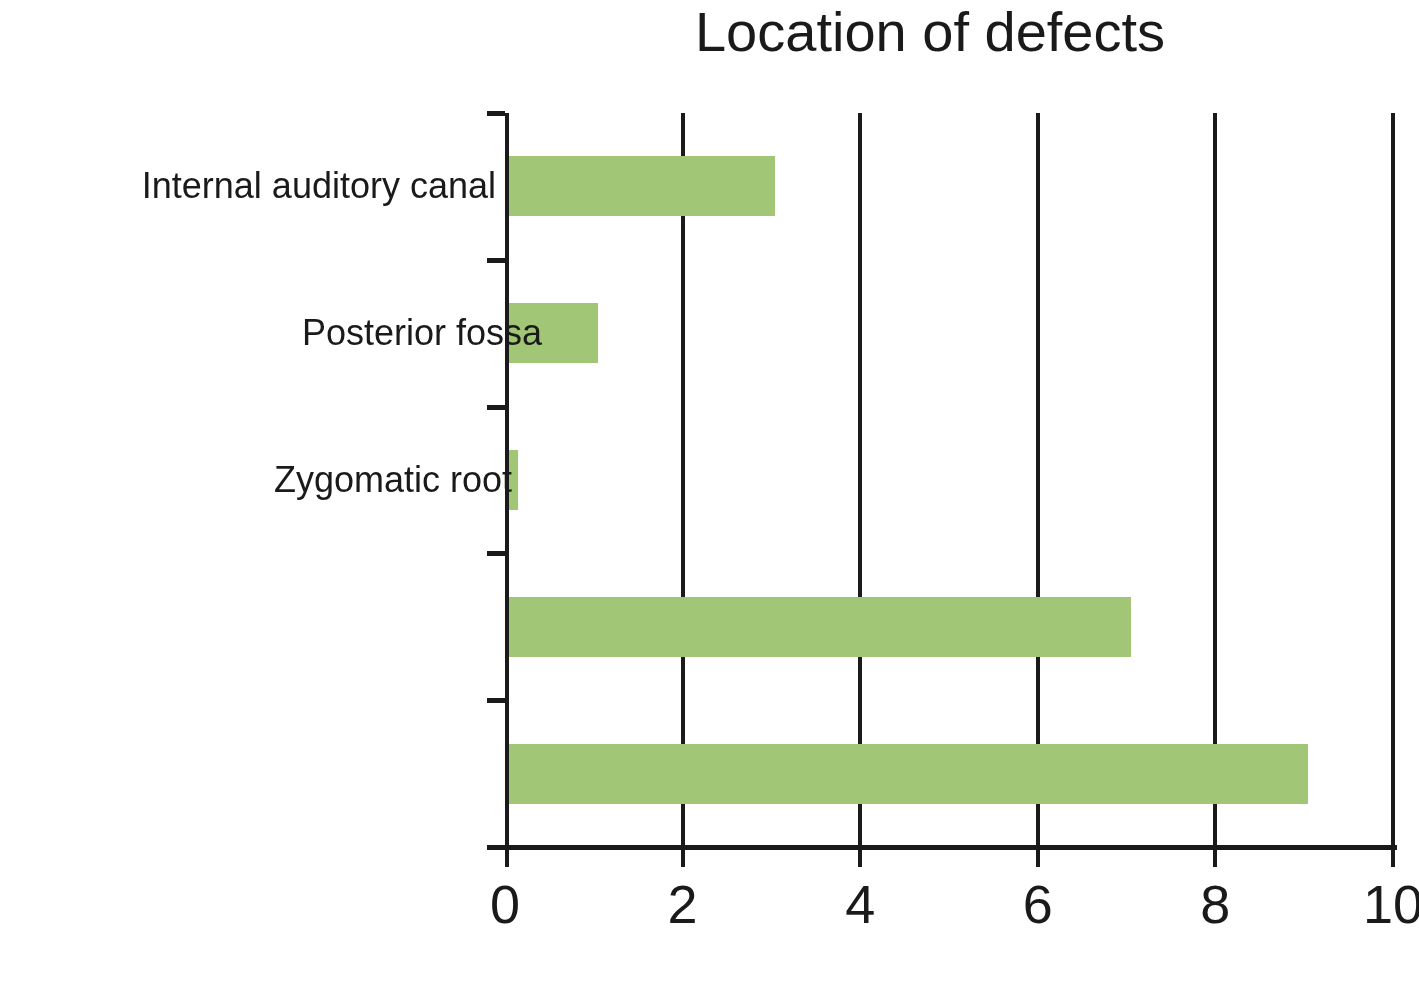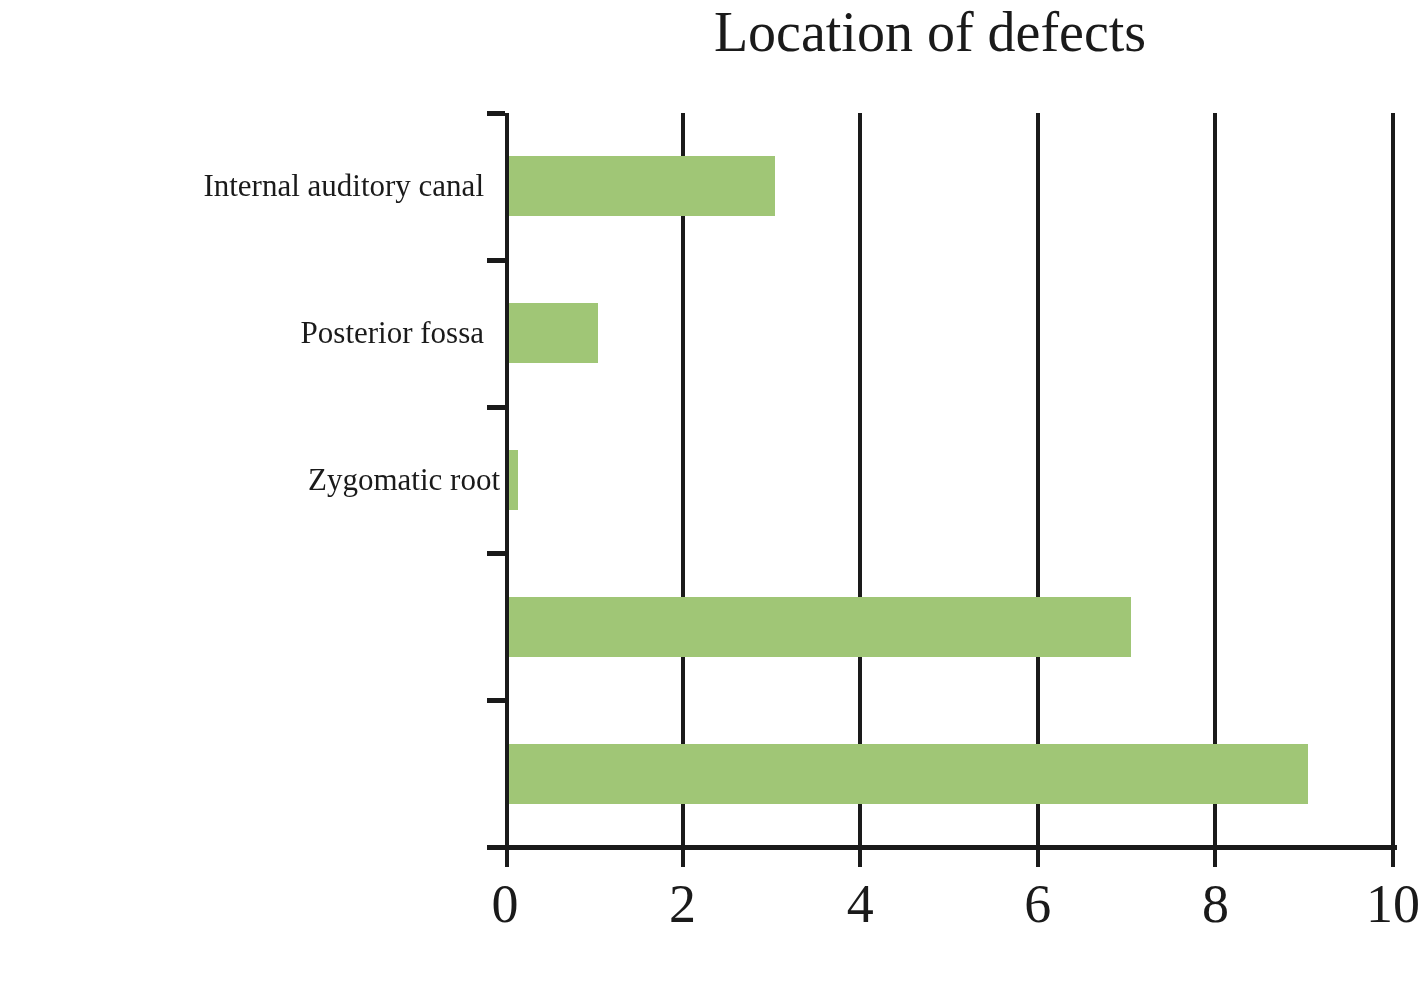--- a/index.html
+++ b/index.html
@@ -5,21 +5,21 @@
   html, body {
     margin: 0;
     padding: 0;
     background: #ffffff;
   }
   .figure {
     position: relative;
     width: 1419px;
     height: 987px;
     background: #ffffff;
-    font-family: Liberation Serif, serif;
+    font-family: Liberation Sans, sans-serif;
     color: #1a1a1a;
     overflow: hidden;
   }
   .chart-title {
     position: absolute;
     left: 455px;
     top: 2px;
     width: 950px;
     text-align: center;
     font-size: 56px;
@@ -59,26 +59,26 @@
     width: 18px;
     height: 5px;
     background: #1a1a1a;
   }
   .bar {
     position: absolute;
     height: 60px;
   }
   .cat-label {
     position: absolute;
-    left: 0;
+    left: 12px;
     width: 484px;
     display: flex;
     align-items: center;
     justify-content: flex-end;
-    font-size: 31px;
+    font-size: 36px;
     white-space: nowrap;
   }
   .cat-label.italic { font-style: italic; }
   .x-tick-label {
     position: absolute;
     top: 874px;
     width: 140px;
     margin-left: -70px;
     text-align: center;
     font-size: 54px;
@@ -99,21 +99,21 @@
     <div class="gridline" style="left:1213.4px;top:113px;height:754px;background:#1a1a1a;"></div>
     <div class="gridline" style="left:1391px;top:113px;height:754px;background:#1a1a1a;"></div>
     <div class="y-tick" style="left:487px;top:111px;background:#1a1a1a;"></div>
     <div class="y-tick" style="left:487px;top:257.8px;background:#1a1a1a;"></div>
     <div class="y-tick" style="left:487px;top:404.6px;background:#1a1a1a;"></div>
     <div class="y-tick" style="left:487px;top:551.4000000000001px;background:#1a1a1a;"></div>
     <div class="y-tick" style="left:487px;top:698.2px;background:#1a1a1a;"></div>
     <div class="bar" style="left:509px;top:156.4px;width:266.4px;background:#a0c676;"></div>
     <div class="cat-label" style="top:113px;height:146.8px;">Internal auditory canal</div>
     <div class="bar" style="left:509px;top:303.20000000000005px;width:88.80000000000001px;background:#a0c676;"></div>
-    <div class="cat-label" style="top:259.8px;height:146.8px;">Posterior fossa</div>
+    <div class="cat-label" style="top:259.8px;height:146.8px;margin-left:46px;">Posterior fossa</div>
     <div class="bar" style="left:509px;top:450px;width:8.88px;background:#a0c676;"></div>
     <div class="cat-label" style="top:406.6px;height:146.8px;padding-left:16px;">Zygomatic root</div>
     <div class="bar" style="left:509px;top:596.8000000000001px;width:621.5999999999999px;background:#a0c676;"></div>
     <div class="bar" style="left:509px;top:743.6px;width:799.2px;background:#a0c676;"></div>
     <div class="x-tick-label" style="left:505px;">0</div>
     <div class="x-tick-label" style="left:682.6px;">2</div>
     <div class="x-tick-label" style="left:860.2px;">4</div>
     <div class="x-tick-label" style="left:1037.8px;">6</div>
     <div class="x-tick-label" style="left:1215.4px;">8</div>
     <div class="x-tick-label" style="left:1393px;">10</div>

